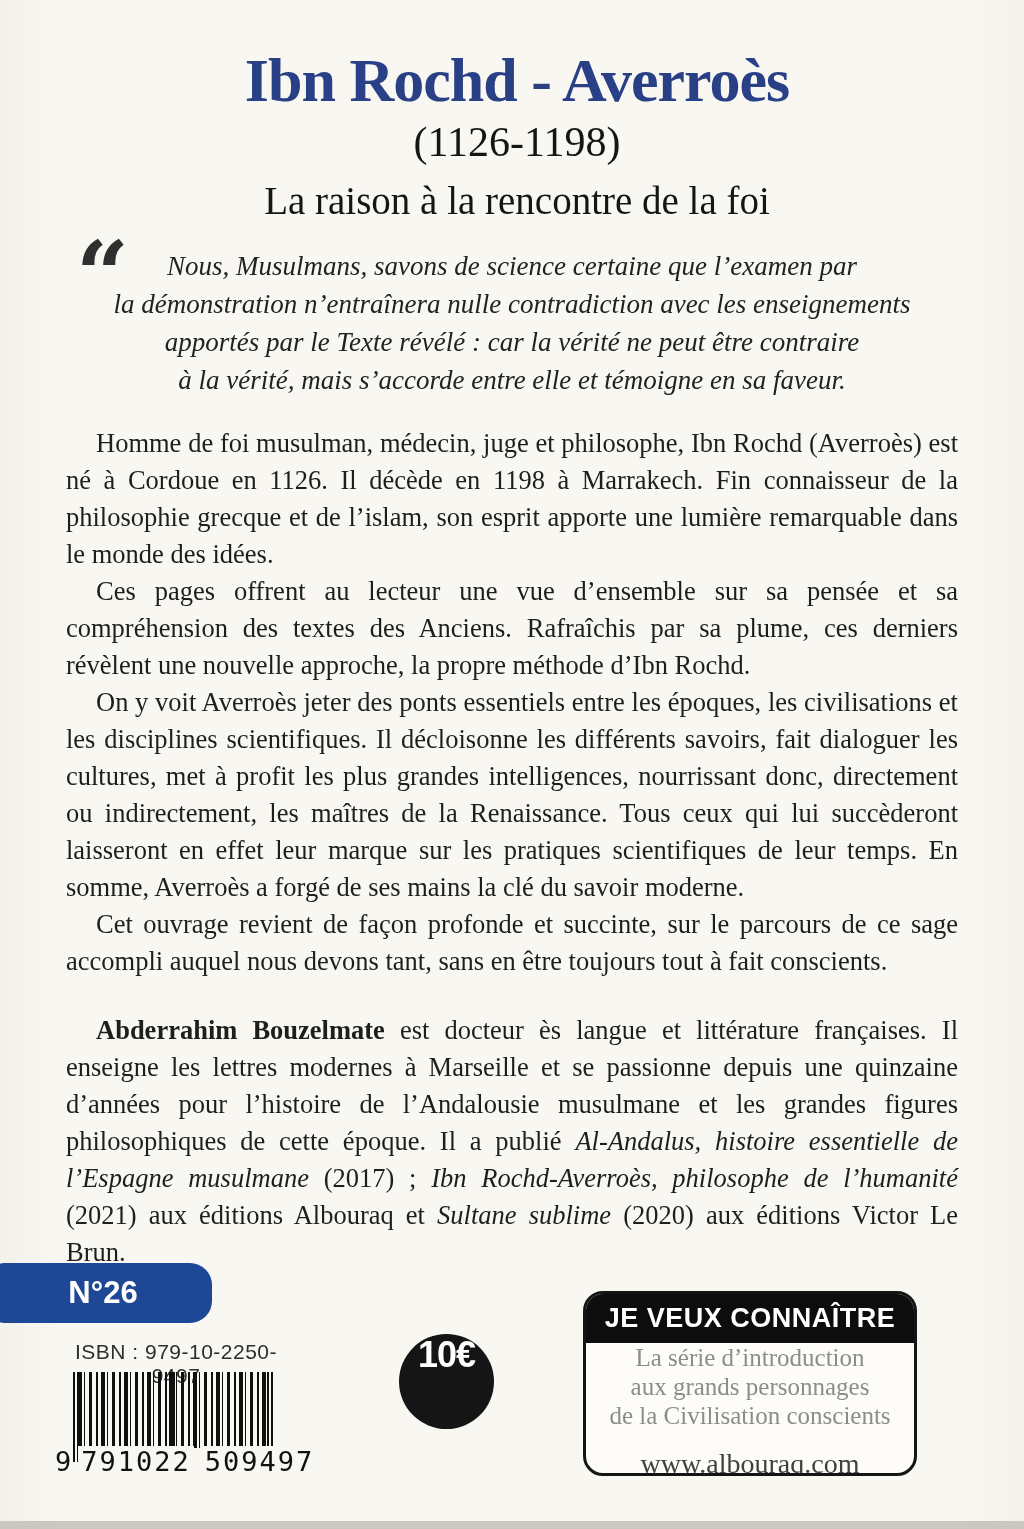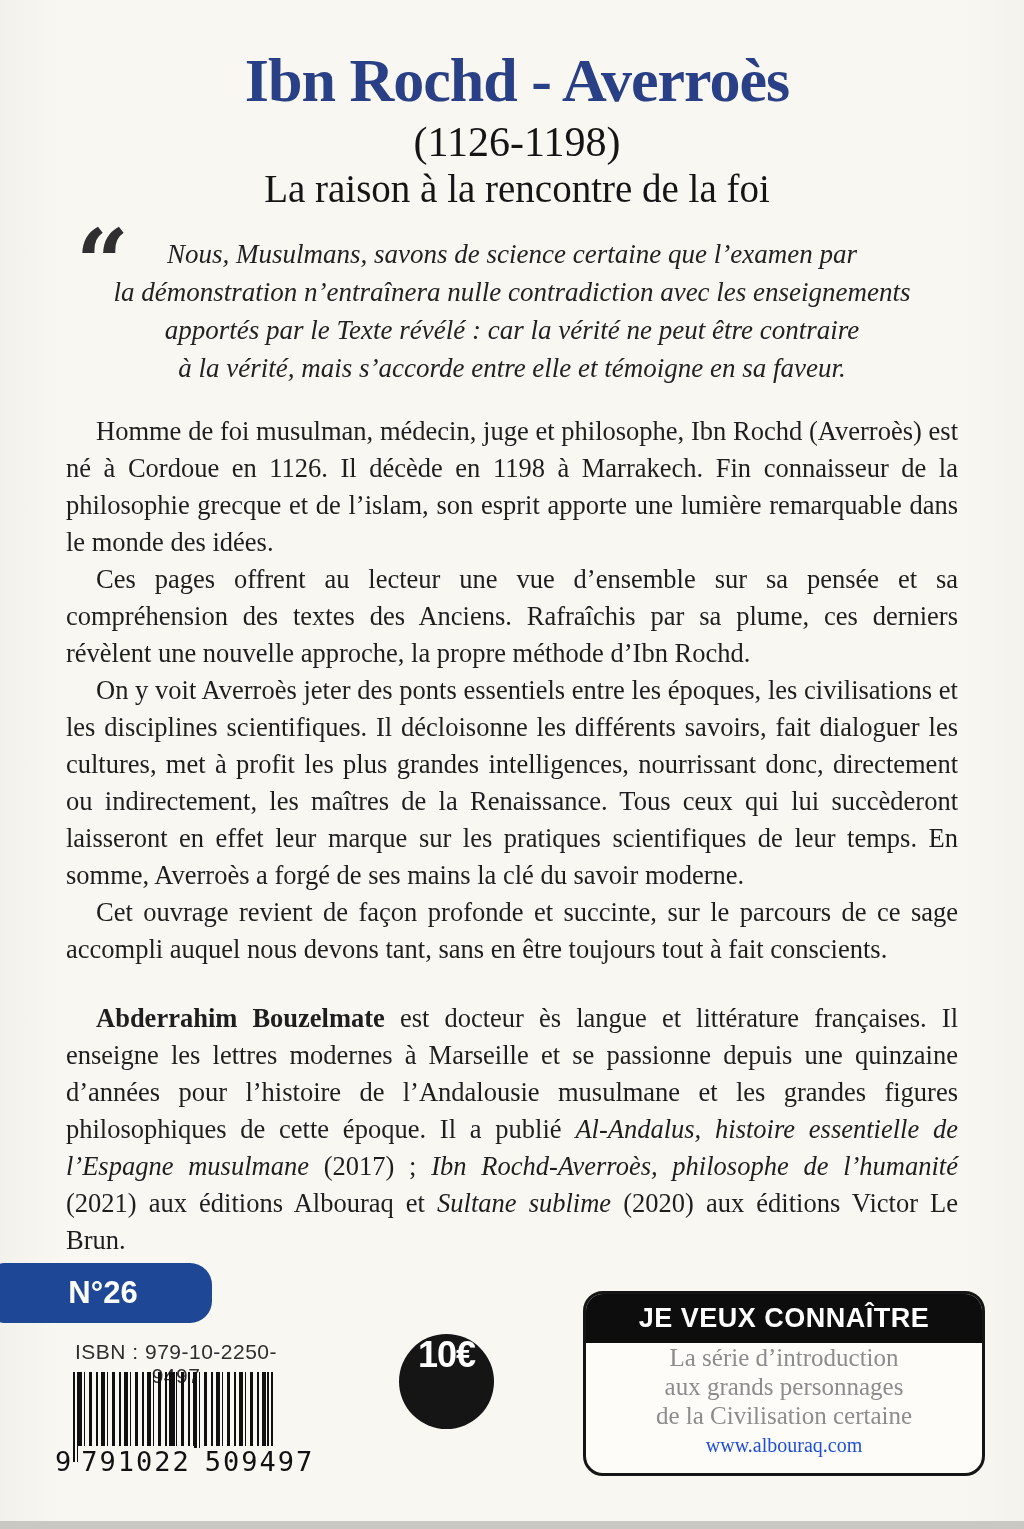--- a/index.html
+++ b/index.html
@@ -25,21 +25,21 @@
     line-height: 1.1;
   }
   .lifespan {
     font-size: 42px;
     margin-top: 6px;
     line-height: 1.05;
     color: #151515;
   }
   .subtitle {
     font-size: 39px;
-    margin-top: 4px;
+    margin-top: 16px;
     line-height: 1.1;
     color: #151515;
   }
 
   
   .quote-block {
     position: relative;
     margin: 24px 58px 0 58px;
     text-align: center;
   }
@@ -170,21 +170,21 @@
     font-weight: bold;
     font-size: 36px;
     color: #ffffff;
     letter-spacing: -1px;
   }
 
   .promo-box {
     position: absolute;
     left: 583px;
     top: 1291px;
-    width: 402px;
+    width: 334px;
     height: 185px;
     background: #fdfcf9;
     border: 3px solid #151515;
     border-radius: 20px;
     overflow: hidden;
   }
   .promo-header {
     height: 49px;
     background: #0d0d0d;
     color: #ffffff;
@@ -197,23 +197,23 @@
     justify-content: center;
   }
   .promo-body {
     text-align: center;
     font-family: Liberation Serif, serif;
     font-size: 25px;
     line-height: 29px;
     color: #8c8c8c;
   }
   .promo-url {
-    margin-top: 1px;
-    font-size: 20px;
-    color: #1d4ed8;
+    margin-top: 19px;
+    font-size: 28px;
+    color: #404040;
   }
 
   .scan-edge-bottom {
     position: absolute;
     left: 0;
     bottom: 0;
     width: 100%;
     height: 8px;
     background: #c9c8c3;
   }
@@ -268,20 +268,20 @@
 
   <div class="price-sticker">
     <span>10€</span>
   </div>
 
   <div class="promo-box">
     <div class="promo-header">JE VEUX CONNAÎTRE</div>
     <div class="promo-body">
       <div>La série d’introduction</div>
       <div>aux grands personnages</div>
-      <div>de la Civilisation certaine</div>
+      <div>de la Civilisation conscients</div>
       <div class="promo-url">www.albouraq.com</div>
     </div>
   </div>
 
   <div class="scan-edge-bottom"></div>
 
 </div>
 
 </body></html>

